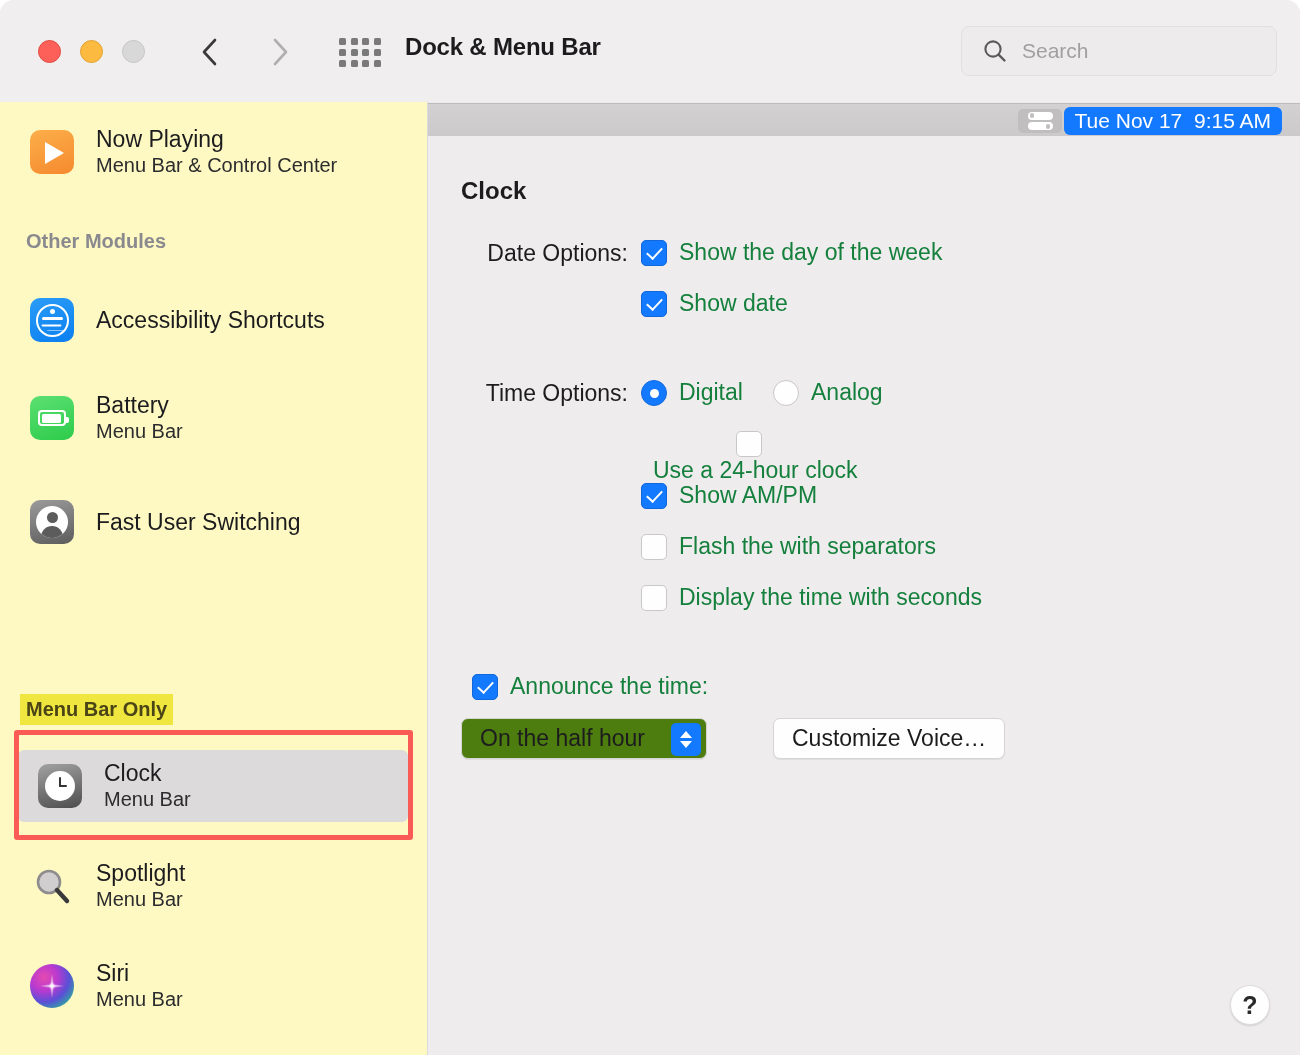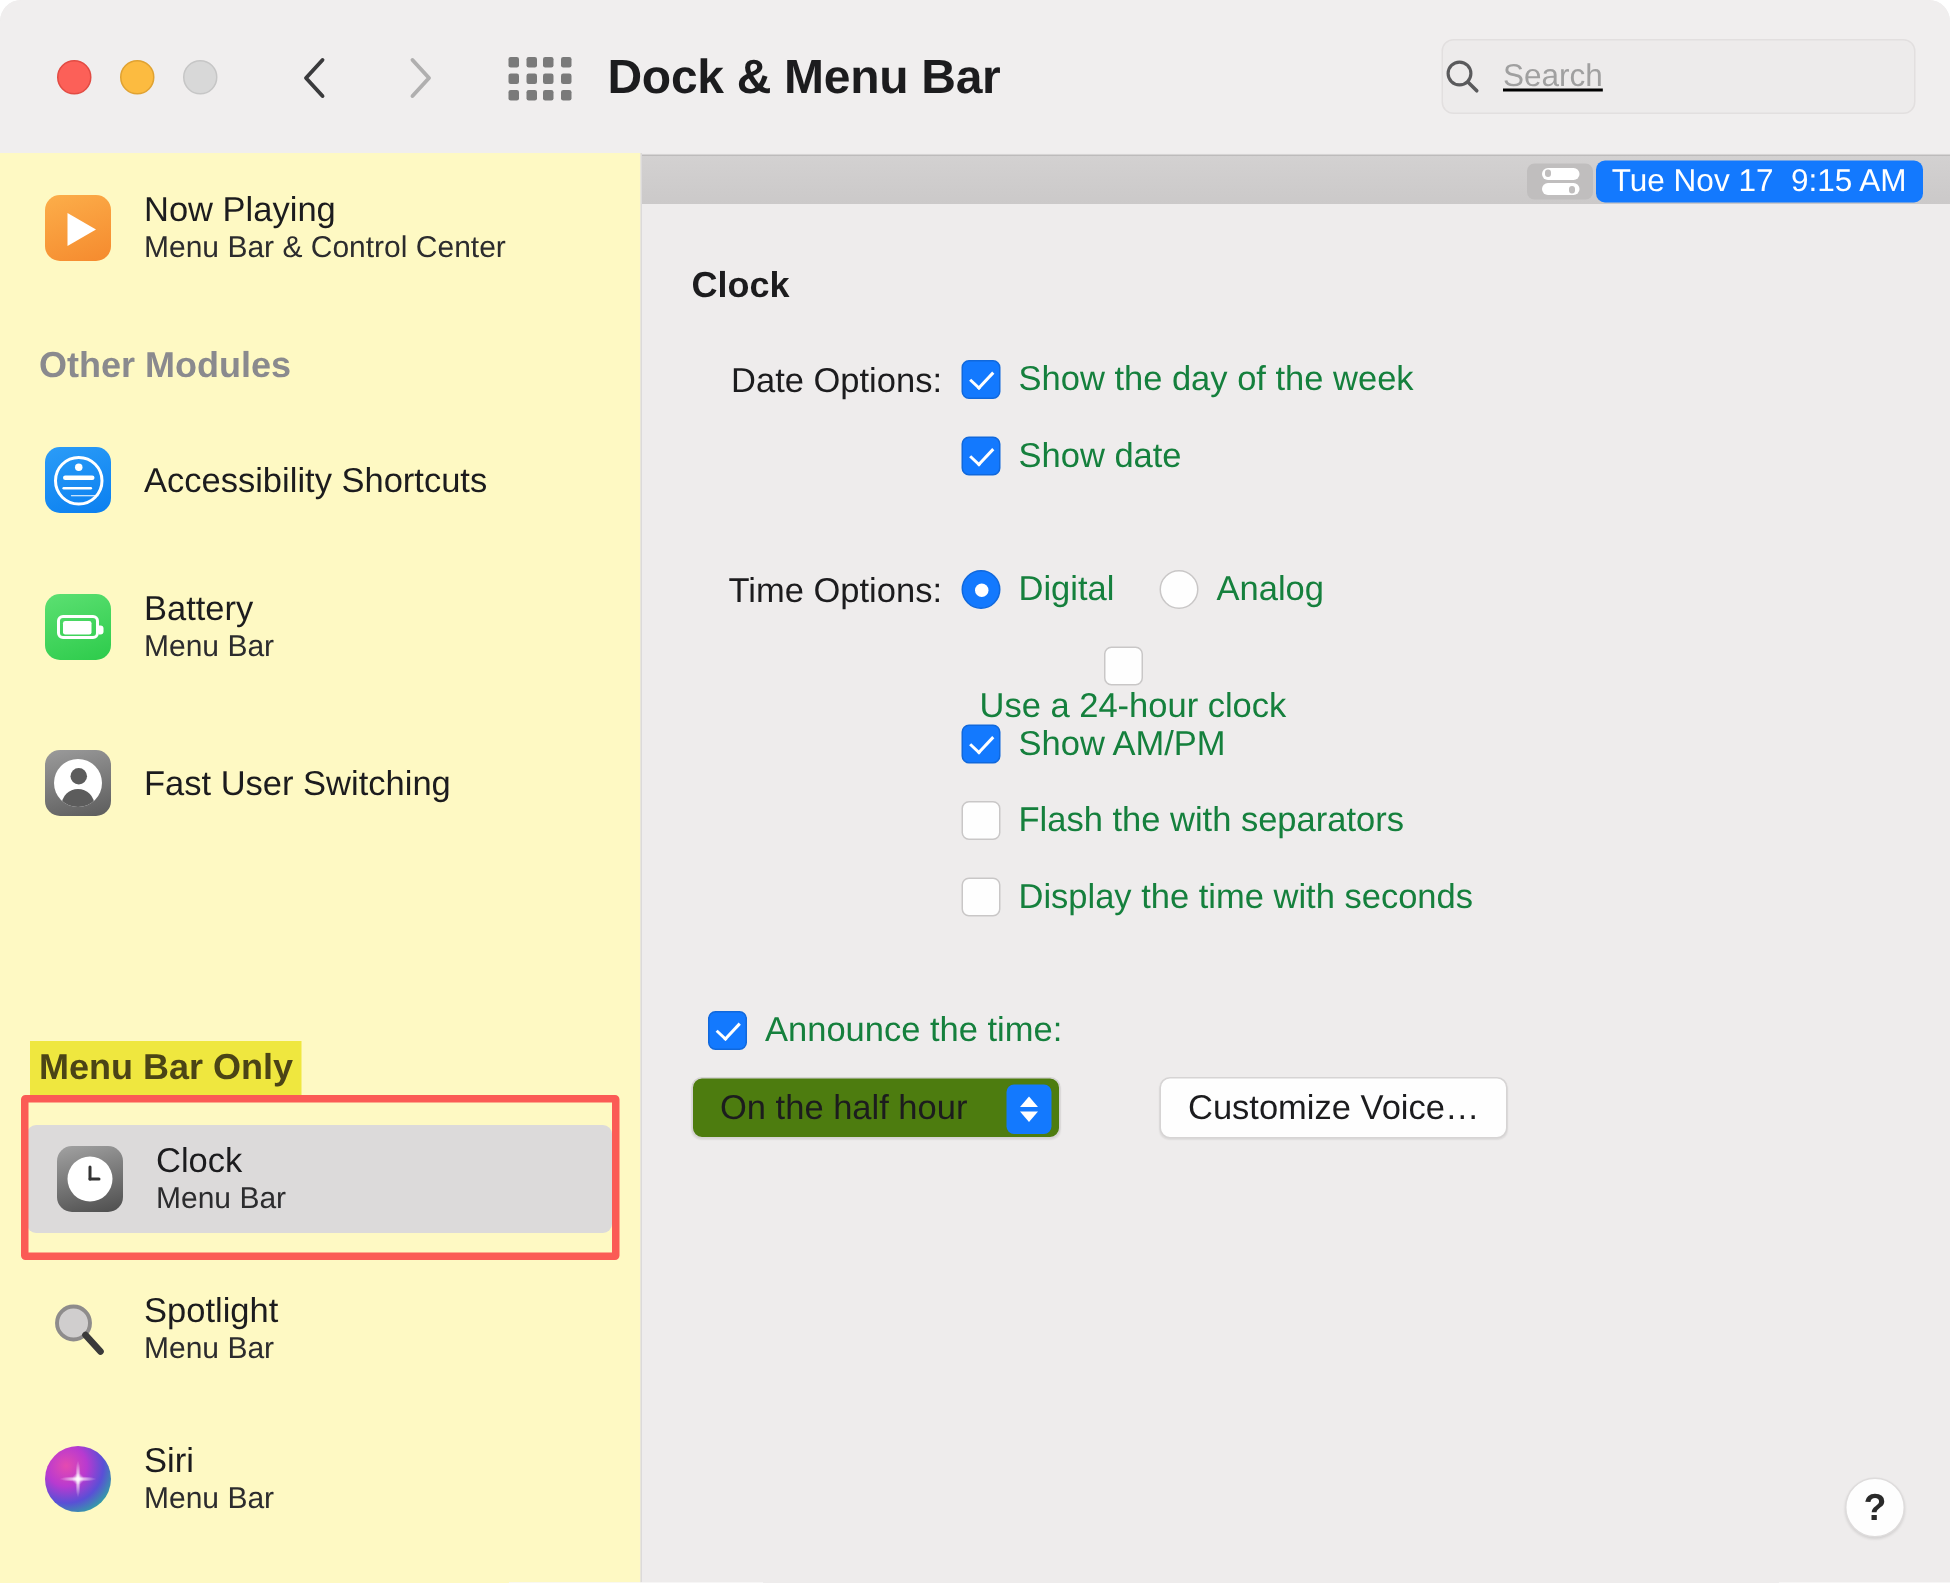--- a/index.html
+++ b/index.html
@@ -42,29 +42,29 @@
   .gridicon {
     position: absolute; left: 336px; top: 36px;
     width: 48px; height: 32px;
     display: grid; grid-template-columns: repeat(4, 1fr); grid-template-rows: repeat(3, 1fr);
     gap: 4px; align-content: center; padding: 2px 3px;
   }
   .gridicon i { background: #7a7a7a; border-radius: 1.5px; display: block; width: 7px; height: 7px; }
 
   .page-title {
     position: absolute; left: 405px; top: 33px;
-    font-size: 32px; font-weight: bold; color: #1c1c1e;
+    font-size: 24px; font-weight: bold; color: #1c1c1e;
     letter-spacing: -0.2px;
   }
 
   .searchbox {
     position: absolute; left: 961px; top: 26px;
     width: 316px; height: 50px;
     background: #edebeb; border: 1px solid #e2dfdf; border-radius: 8px;
-    display: flex; align-items: center;  text-decoration: underline;
+    display: flex; align-items: center; padding-left: 20px;
   }
   .searchbox .mag { width: 26px; height: 26px; flex: 0 0 26px; }
   .searchbox .ph { margin-left: 14px; font-size: 21px; color: #a0a0a0; }
 
   
   .sidebar {
     position: absolute; left: 0; top: 102px;
     width: 427px; height: 953px;
     background: #fef9c3;
     overflow: hidden;
@@ -85,21 +85,21 @@
     width: 44px; height: 44px; margin-left: 20px; flex: 0 0 44px;
     border-radius: 10px; position: relative; overflow: hidden;
   }
   .sb-text { margin-left: 22px; display: flex; flex-direction: column; justify-content: center; }
   .sb-title { font-size: 23px; color: #1c1c1e; line-height: 1.22; }
   .sb-sub   { font-size: 20px; color: #2c2c2e; line-height: 1.28; }
   .sb-single .sb-title { font-size: 23px; }
 
   .group-head {
     position: absolute; left: 26px;
-    font-size: 24px; font-weight: bold; color: #8a8a8e;
+    font-size: 20px; font-weight: bold; color: #8a8a8e;
   }
   .group-head.hl {
     color: #4b4416; background: #efe73f;
     padding: 4px 6px; left: 20px;
   }
 
   
   .ic-nowplaying { background: linear-gradient(160deg,#fcae4a,#f58a2e); }
   .ic-nowplaying::after {
     content:""; position:absolute; left:15px; top:12px;

